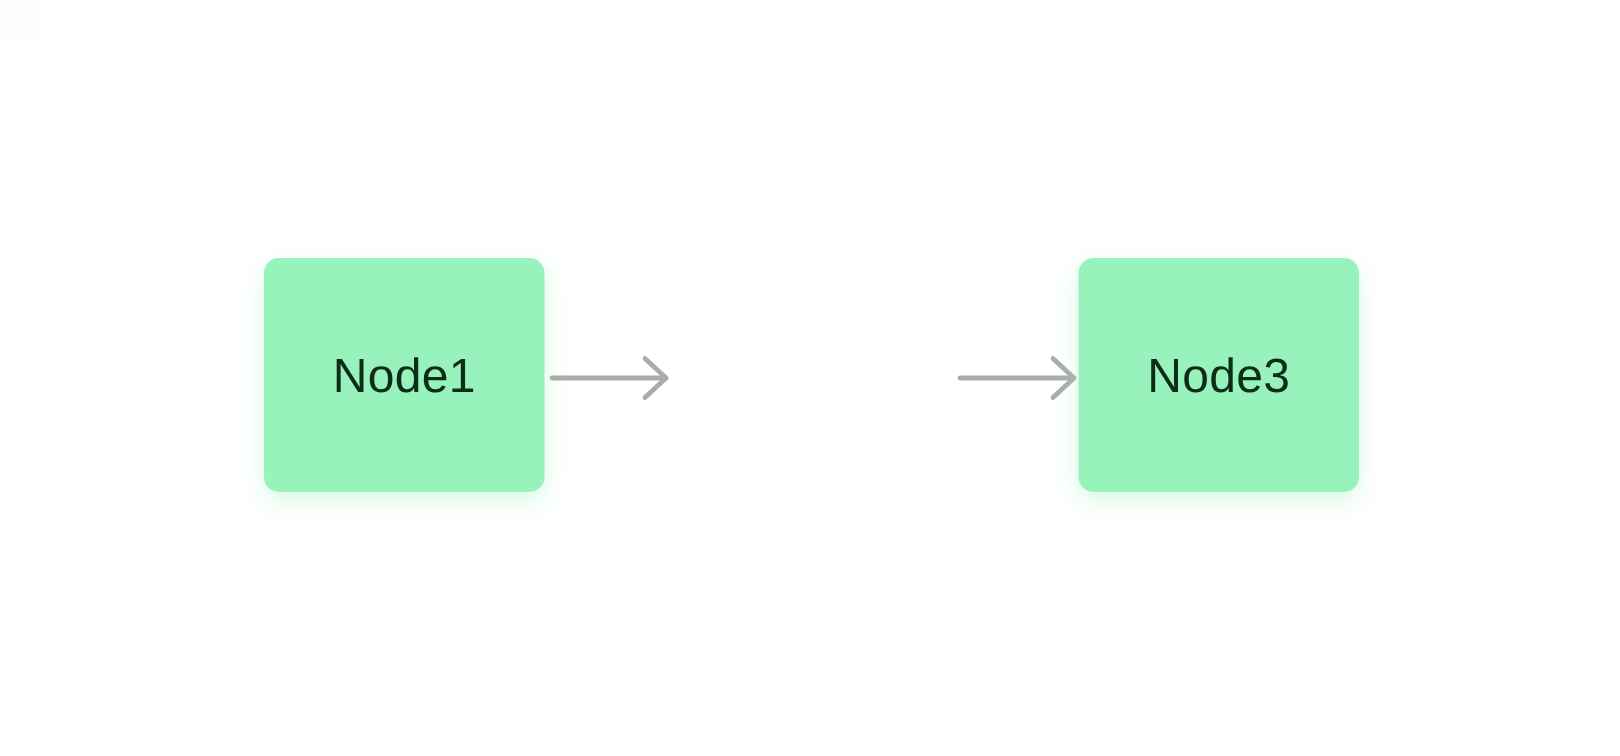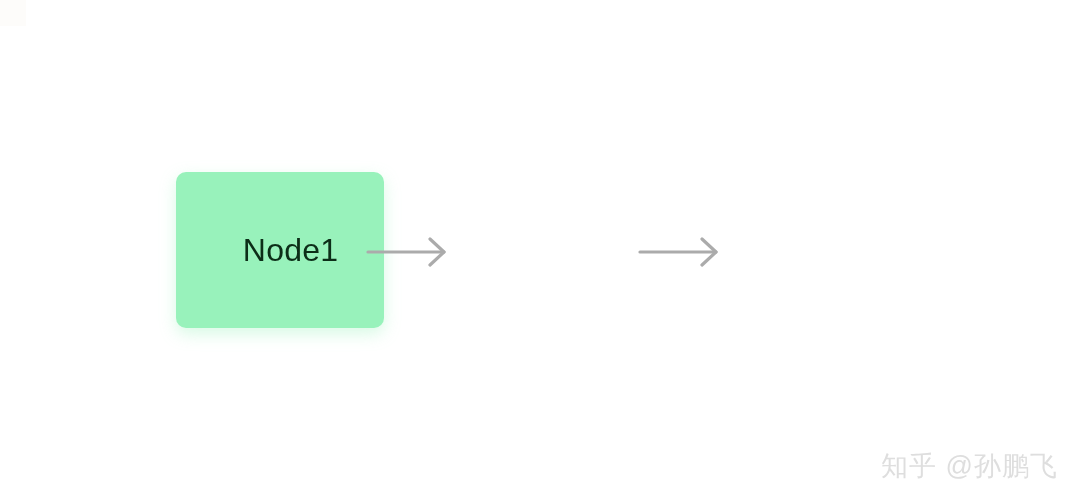--- a/index.html
+++ b/index.html
@@ -90,21 +90,21 @@
 </style>
 </head>
 <body>
 
 <div id="canvas" style="width: 1080px; height: 504px; background: rgb(255, 255, 255);">
 
   <div class="corner-tint"></div>
 
   <div class="diagram-layer">
 
-    <div class="node" id="node-1" style="left: 176px; top: 172px; width: 187px; height: 156px; background: rgb(152, 242, 187); padding-left: 21px;">
+    <div class="node" id="node-1" style="left: 176px; top: 172px; width: 187px; height: 156px; background: rgb(152, 242, 187);">
       <span class="node-label" style="color: rgb(12, 46, 24);">Node1</span>
     </div>
 
     <div class="arrow" id="arrow-1">
       <svg width="84" height="34" viewBox="0 0 84 34" aria-hidden="true">
         <g fill="none" stroke="#ababab" stroke-width="3.2" stroke-linecap="round" stroke-linejoin="round">
           <line x1="2" y1="17" x2="78" y2="17"></line>
           <polyline points="64,4 78,17 64,30"></polyline>
         </g>
       </svg>
@@ -113,18 +113,20 @@
 
     <div class="arrow" id="arrow-2">
       <svg width="84" height="34" viewBox="0 0 84 34" aria-hidden="true">
         <g fill="none" stroke="#ababab" stroke-width="3.2" stroke-linecap="round" stroke-linejoin="round">
           <line x1="2" y1="17" x2="78" y2="17"></line>
           <polyline points="64,4 78,17 64,30"></polyline>
         </g>
       </svg>
     </div>
 
+    <div class="node" id="node-3" style="left: 719px; top: 172px; width: 187px; height: 156px; background: rgb(152, 242, 187);">
+      <span class="node-label" style="color: rgb(12, 46, 24);">Node3</span>
+    </div>
 
   </div>
 
-  <div class="watermark" style="color: rgb(222, 222, 222);">知乎 @孙鹏飞</div>
 
 </div>
 
 </body></html>

